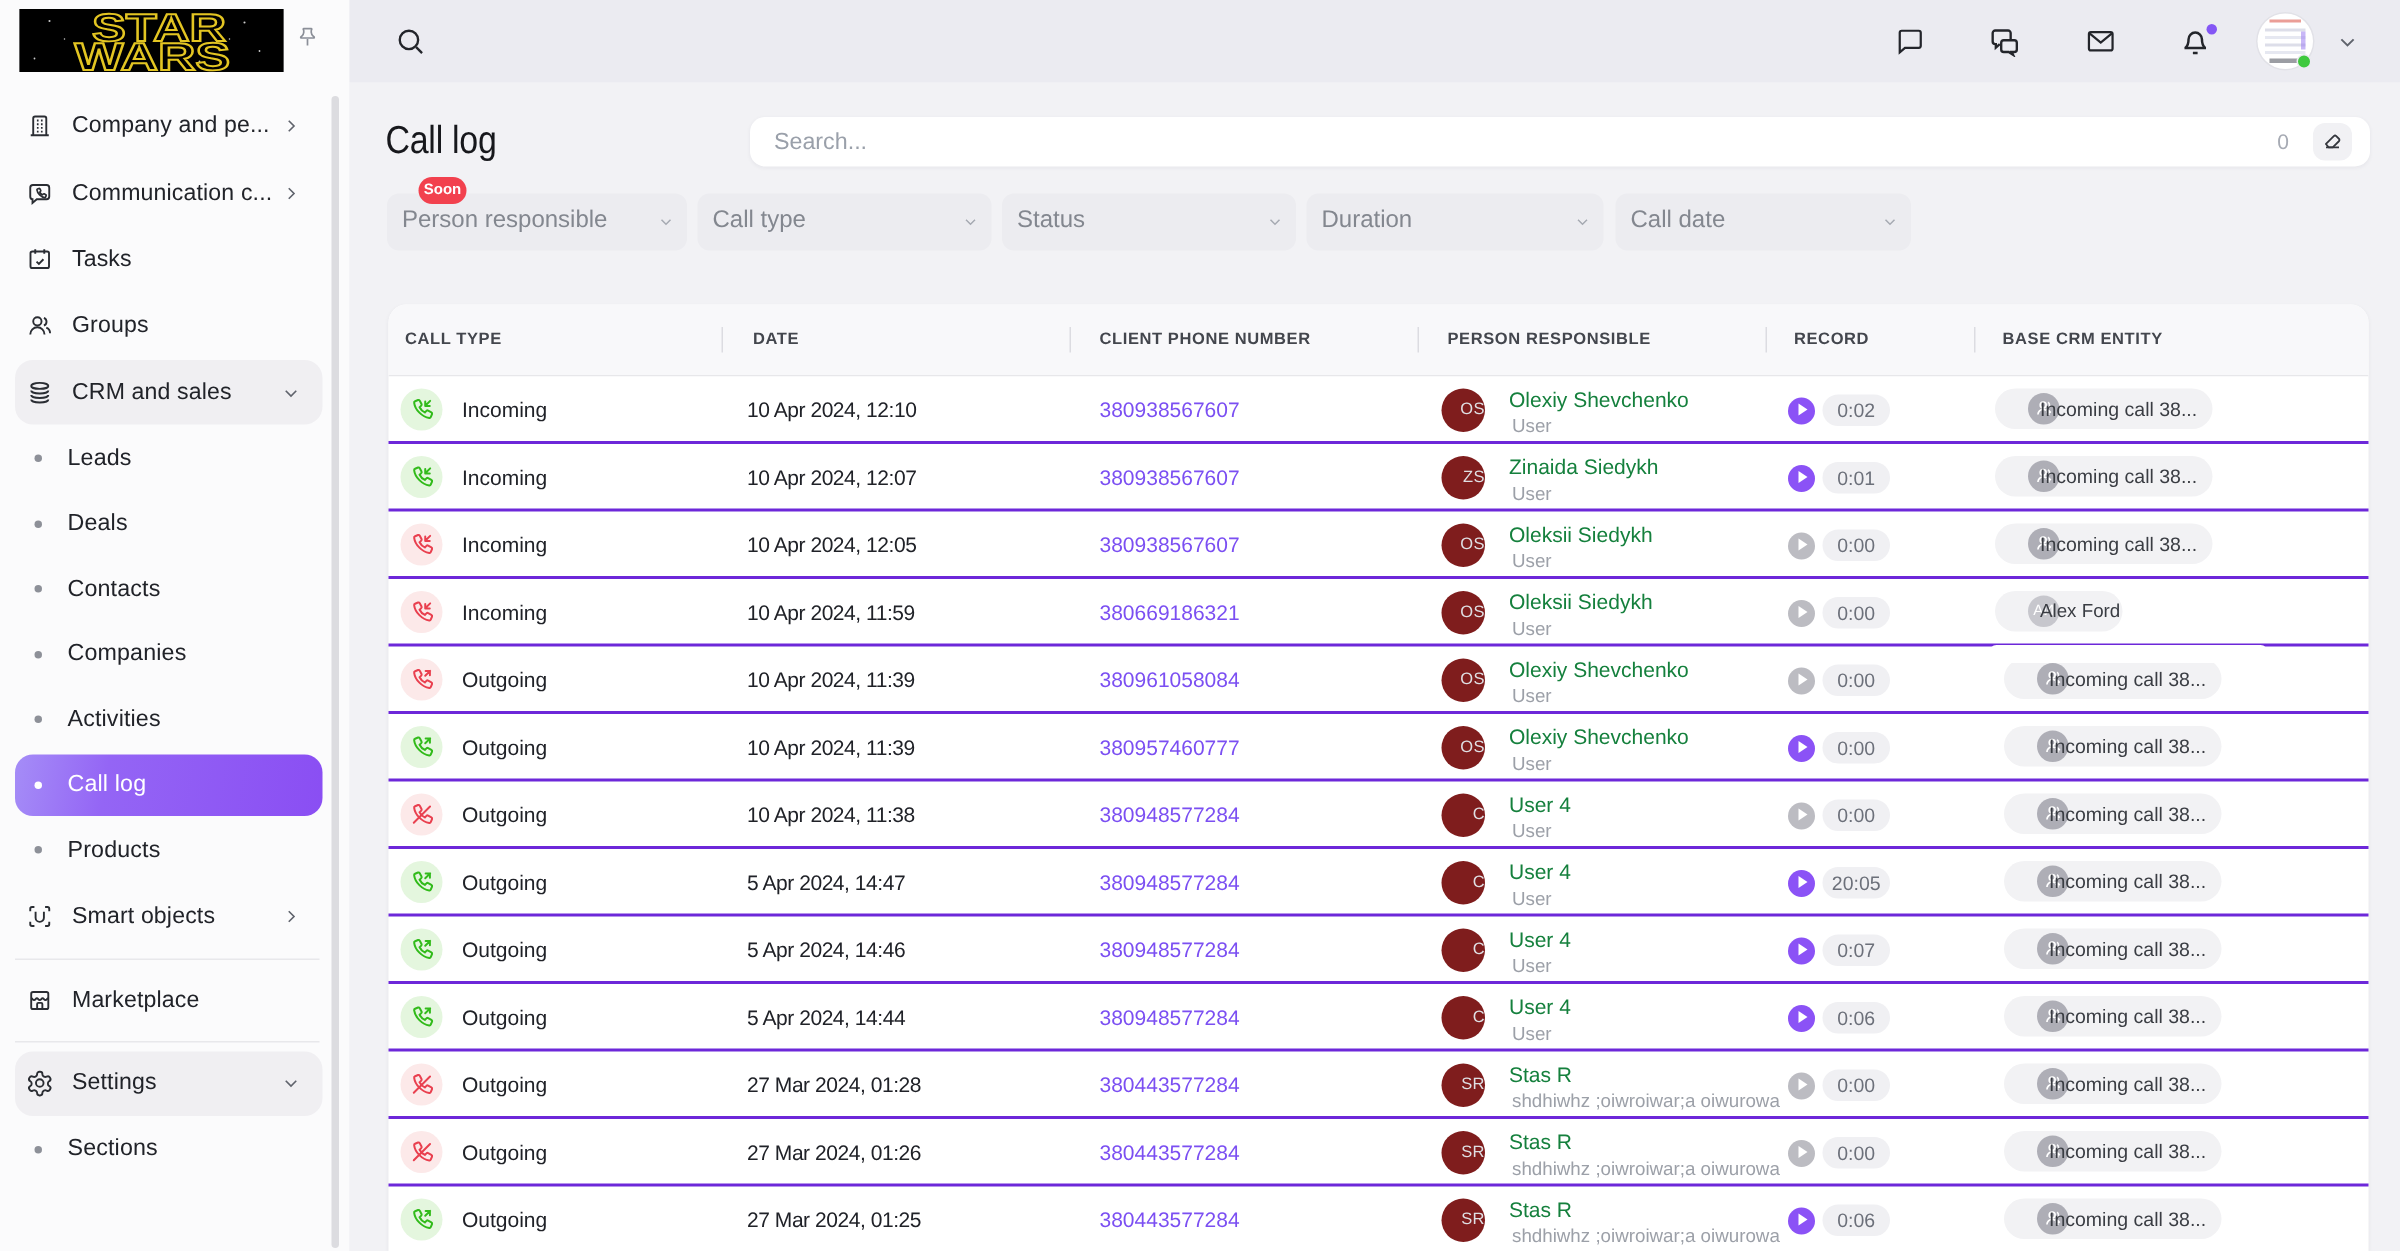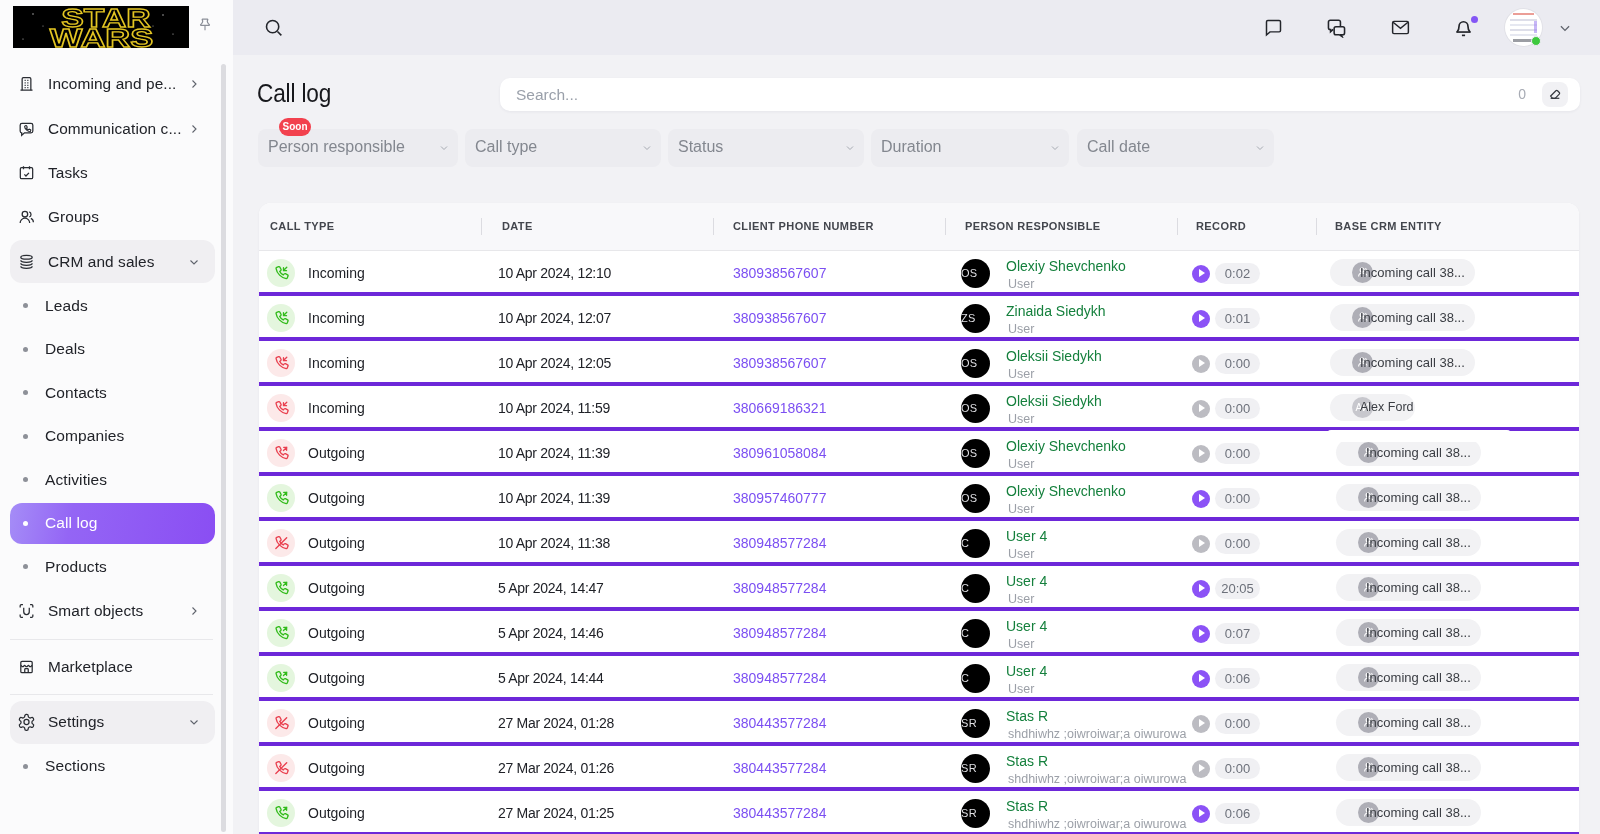--- a/index.html
+++ b/index.html
@@ -44,28 +44,28 @@
       color:#fff; font-size:10px; font-weight:700; text-align:center; line-height:18px; z-index:3; }
 
   
   #table { position:absolute; left:26px; top:148px; width:1320px; height:631px; background:#fff; border-radius:12px 12px 0 0;
       box-shadow:0 1px 3px rgba(40,40,60,0.05); }
   #thead { position:absolute; left:0; top:0; width:1320px; height:48px; background:#f8f8fa; border-radius:12px 12px 0 0;
       border-bottom:1px solid #e7e7ea; }
   .th { position:absolute; top:17px; font-size:11px; font-weight:700; color:#43464d; letter-spacing:0.4px; }
   .vsep { position:absolute; top:15px; width:1px; height:17px; background:#dcdce1; }
   #rows { position:absolute; left:0; top:48px; width:1320px; }
-  .row { position:relative; height:45px; border-bottom:4px solid #6d28d9; }
+  .row { position:relative; height:45px; border-bottom:2px solid #6d28d9; }
   .cicon { position:absolute; left:8px; top:8px; width:28px; height:28px; border-radius:50%; }
   .cicon svg { position:absolute; left:6px; top:6px; }
   .ctext { position:absolute; left:49px; top:14px; font-size:14px; color:#202228; }
   .cdate { position:absolute; left:239px; top:13.5px; font-size:14px; letter-spacing:-0.3px; color:#202228; }
   .cphone { position:absolute; left:474px; top:13.5px; font-size:14px; color:#7b4ff2; }
-  .cava { position:absolute; left:702px; top:8px; width:29px; height:29px; border-radius:50%; background:#000000;
-      color:#dfdfe3; font-size:11px; text-align:left; line-height:29px; letter-spacing:0.3px; }
+  .cava { position:absolute; left:702px; top:8px; width:29px; height:29px; border-radius:50%; background:#7f1d1d;
+      color:#dfdfe3; font-size:11px; text-align:right; line-height:29px; letter-spacing:0.3px; }
   .cname { position:absolute; left:747px; top:6.5px; font-size:14px; color:#15803d; }
   .csub { position:absolute; left:749px; top:26px; font-size:12.5px; color:#9ca0a8; white-space:nowrap; }
   .cplay { position:absolute; left:933px; top:13.5px; width:18px; height:18px; border-radius:50%; }
   .cplay.p { background:#8b52f6; } .cplay.g { background:#bcbcc2; }
   .cplay:after { content:""; position:absolute; left:7px; top:4.5px; border-left:6px solid #fff;
       border-top:4.5px solid transparent; border-bottom:4.5px solid transparent; }
   .cdur { position:absolute; left:956px; top:12px; width:45px; height:21px; background:#f0f0f3; border-radius:11px;
       font-size:13px; color:#6c707a; text-align:center; line-height:21px; }
   .chip { position:absolute; left:1071px; top:7.5px; height:27px; background:#f2f2f4; border-radius:13.5px;
       font-size:13px; color:#3a3d43; }
@@ -106,21 +106,21 @@
   </svg>
   <div id="sbthumb"></div>
 
   <div class="nav" id="nav">
       <div class="nit" style="height:45px">
         <svg class="ic" viewBox="0 0 24 24" fill="none" stroke="currentColor" stroke-width="1.6">
           <path d="M6.5 19.8V5.6c0-0.9 0.7-1.6 1.6-1.6h7.8c0.9 0 1.6 0.7 1.6 1.6v14.2"></path>
           <path d="M4.4 19.8h15.2"></path>
           <path d="M9.6 7.4h1.4M13 7.4h1.4M9.6 10.5h1.4M13 10.5h1.4M9.6 13.6h1.4M13 13.6h1.4M9.6 16.7h1.4M13 16.7h1.4"></path>
         </svg>
-        <div class="lb" style="">Incoming and pe...</div>
+        <div class="lb" style="">Company and pe...</div>
         <svg class="chev" viewBox="0 0 24 24" fill="none" stroke="currentColor" stroke-width="2.2">
           <path d="M9 5l7 7-7 7"></path>
         </svg>
       </div>
       <div class="nit" style="height:45px">
         <svg class="ic" viewBox="0 0 24 24" fill="none" stroke="currentColor" stroke-width="1.6">
           <path d="M6.3 4.9h11.4c1.3 0 2.3 1 2.3 2.3v7.4c0 1.3-1 2.3-2.3 2.3H9.5l-3.6 3.1v-3.1c-1.1 0-1.9-1-1.9-2.3V7.2c0-1.3 1-2.3 2.3-2.3z"></path>
           <g transform="translate(7.6,6.6) scale(0.58)">
             <path d="M4.2 2.8l2.2-0.9c0.5-0.2 1 0 1.3 0.5l1.3 2.4c0.2 0.4 0.1 1-0.2 1.3L7.6 7.3c0.6 1.3 2.6 3.3 3.9 3.9l1.2-1.2c0.3-0.3 0.9-0.4 1.3-0.2l2.4 1.3c0.5 0.3 0.7 0.8 0.5 1.3l-0.9 2.2c-0.2 0.5-0.7 0.8-1.2 0.7C9.5 14.6 4.2 9.3 3.5 4 3.4 3.5 3.7 3 4.2 2.8z" stroke-width="2.4"></path>
           </g>

